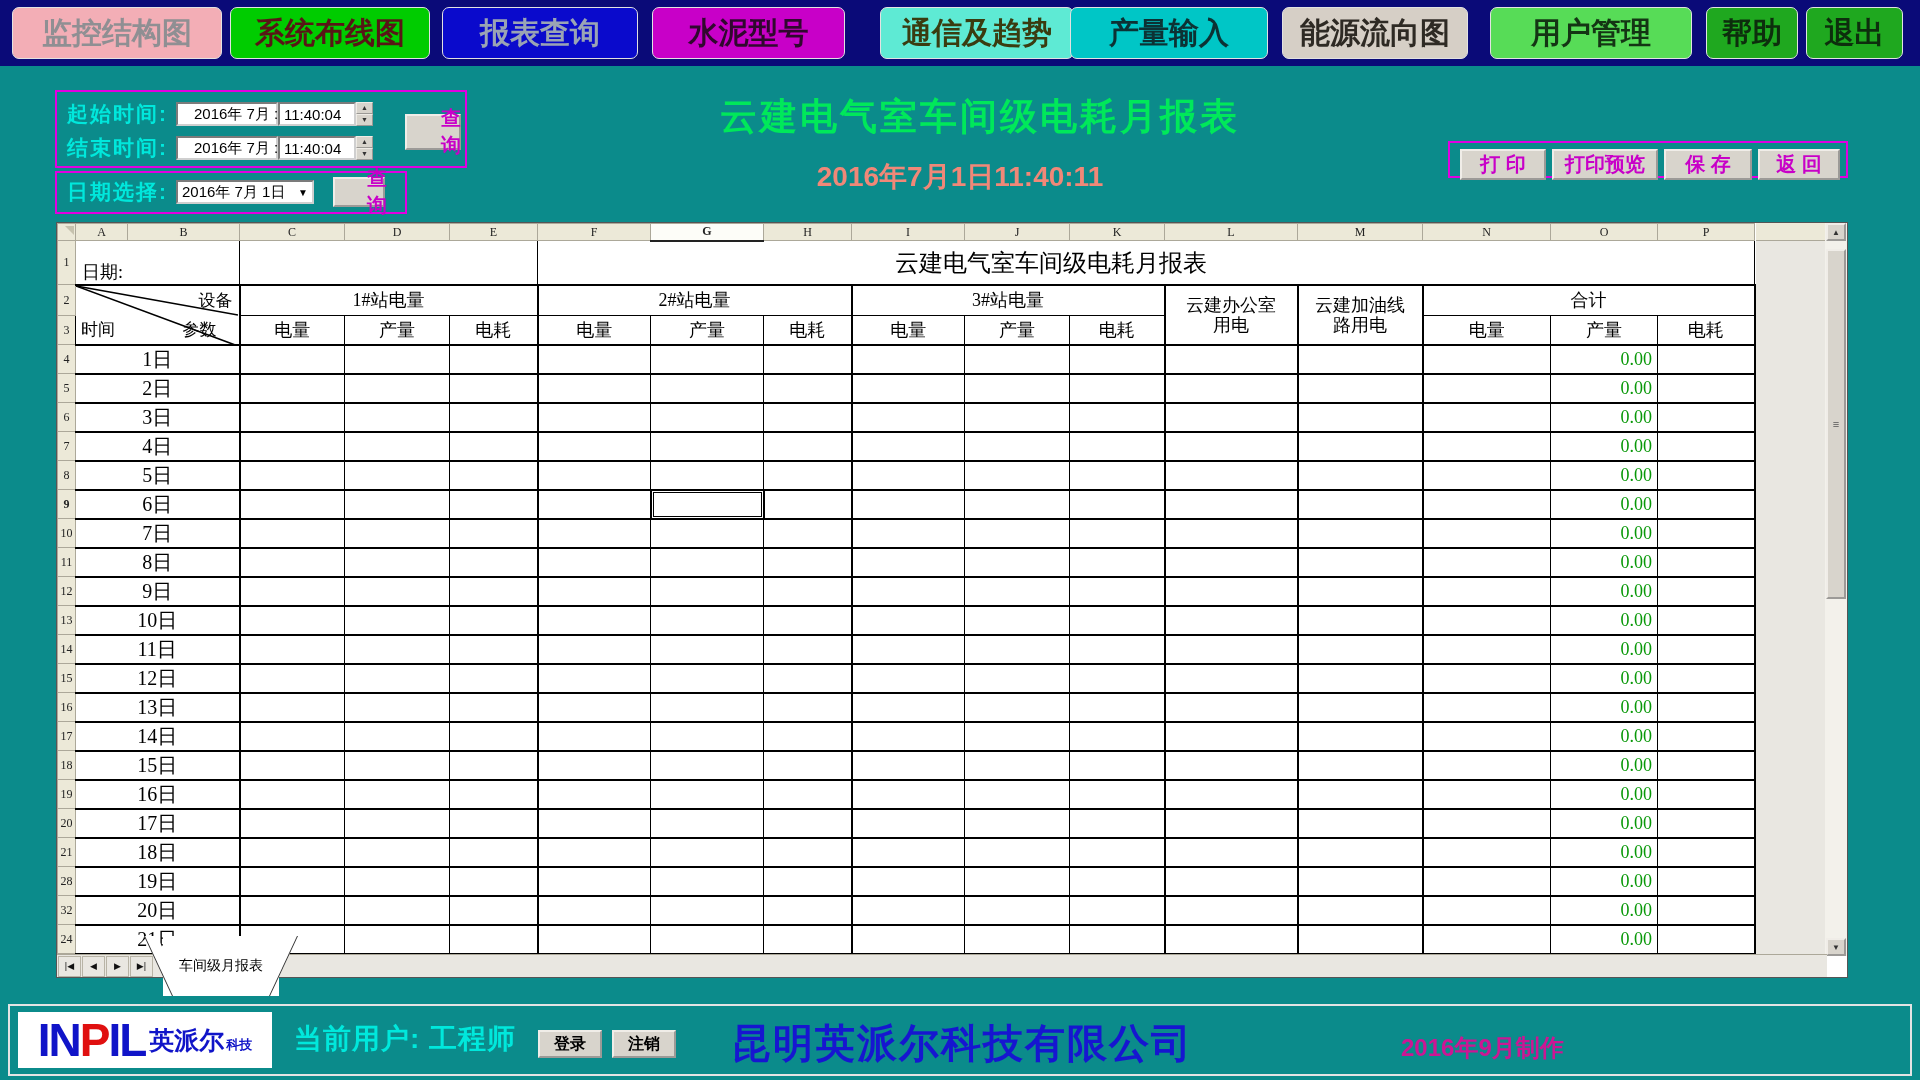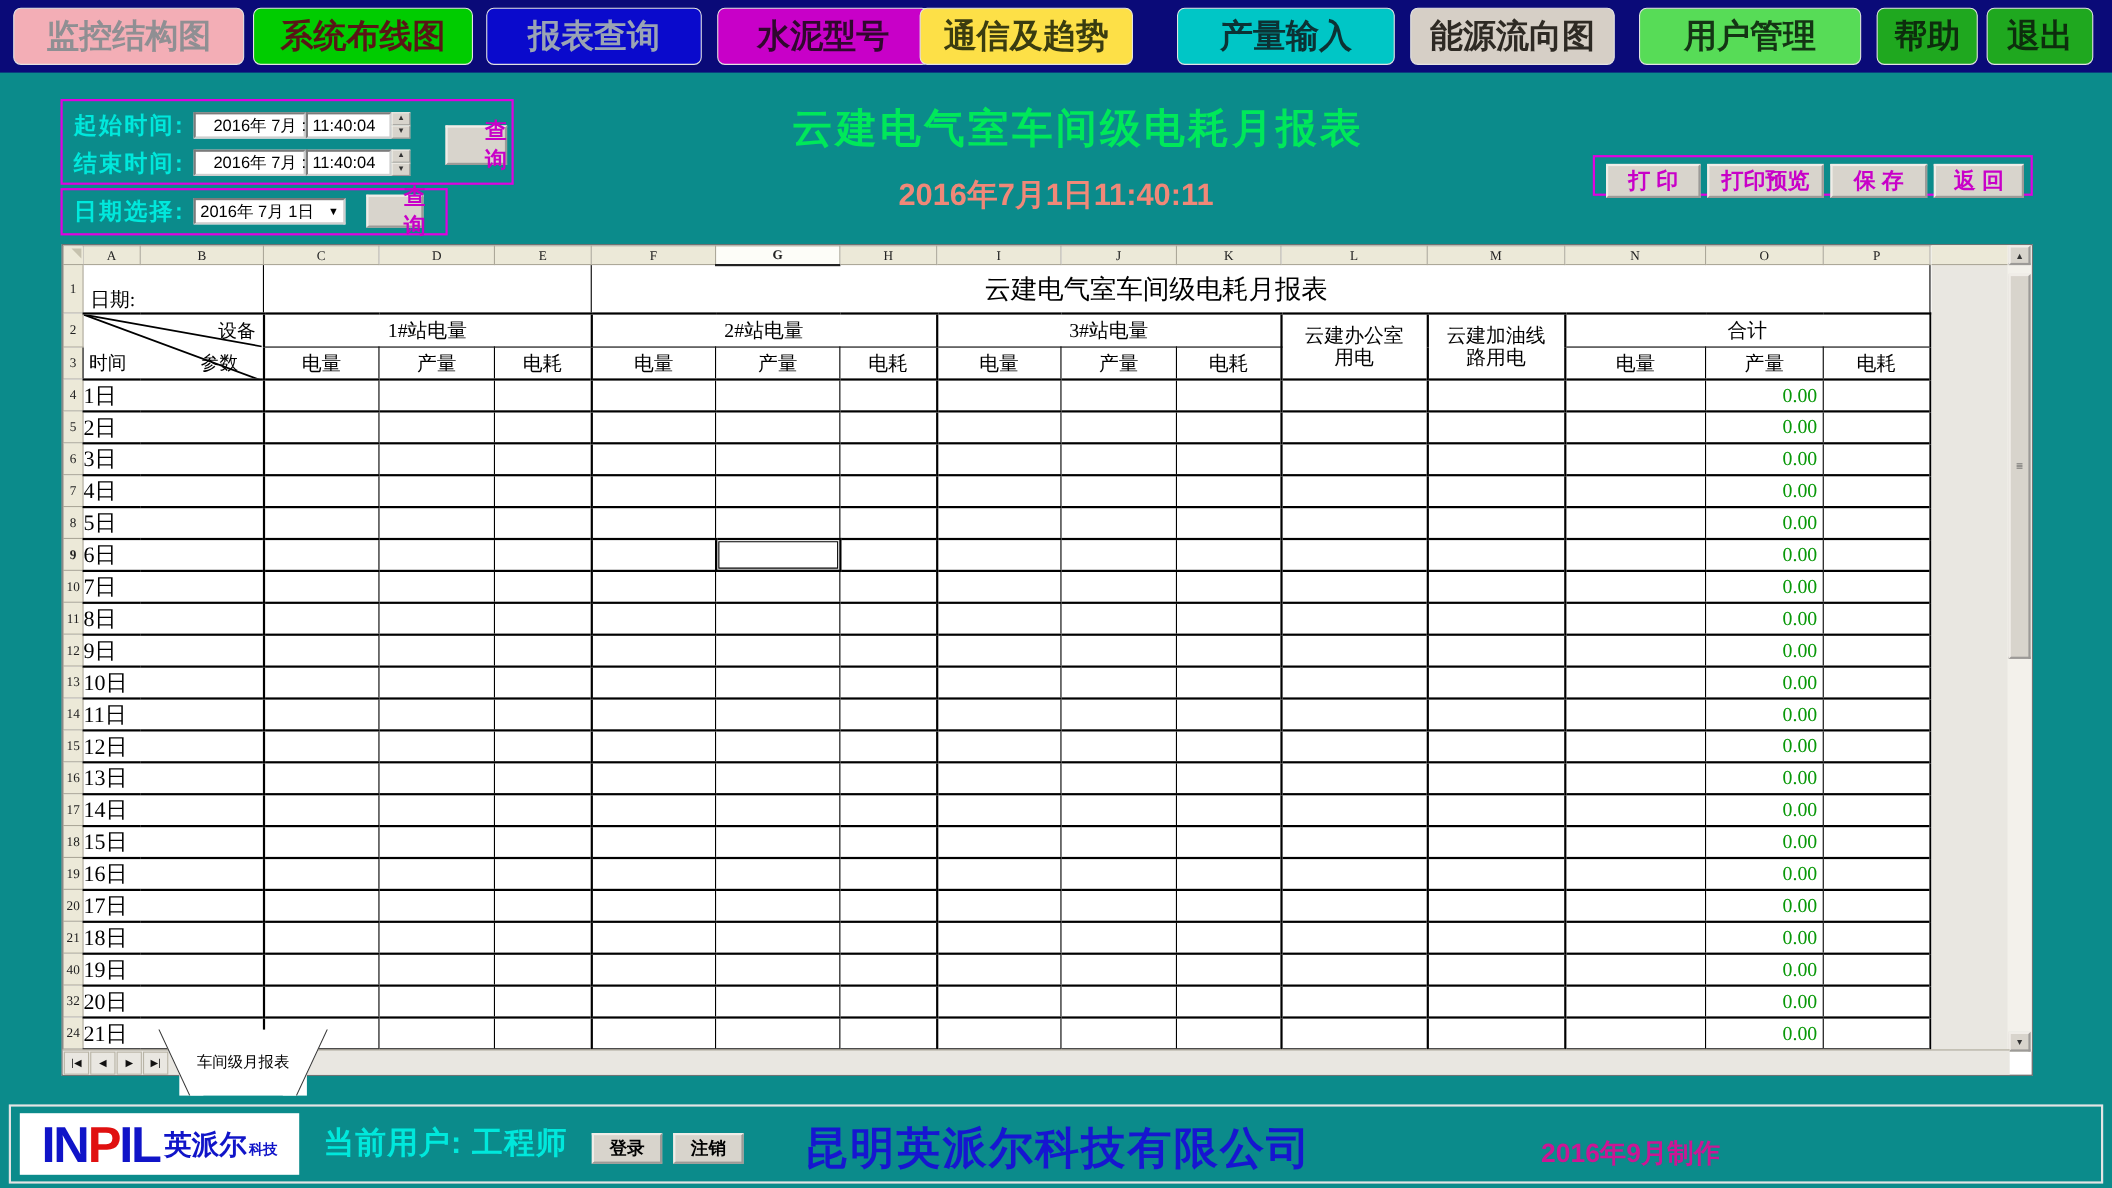--- a/index.html
+++ b/index.html
@@ -8,21 +8,21 @@
 
   
   #topnav{position:absolute;left:0;top:0;width:1920px;height:66px;background:#0a0a78;}
   .nb{position:absolute;top:7px;height:52px;border:1px solid #e2e2e2;border-radius:7px;
       display:flex;align-items:center;justify-content:center;
       font-weight:bold;font-size:30px;cursor:default;box-sizing:border-box;}
   .nb1{left:12px;width:210px;background:#f3aeb6;color:#8f8f93;}
   .nb2{left:230px;width:200px;background:#00cc00;color:#581616;}
   .nb3{left:442px;width:196px;background:#0a0acc;color:#9aa4b4;}
   .nb4{left:652px;width:193px;background:#c800c8;color:#30082e;}
-  .nb5{left:836px;width:194px;background:#fde047;color:#3a3c10;}
+  .nb5{left:880px;width:194px;background:#5eead4;color:#3a3c10;}
   .nb6{left:1070px;width:198px;background:#00c6c6;color:#0c3234;}
   .nb7{left:1282px;width:186px;background:#d6cfc6;color:#2e2a24;}
   .nb8{left:1490px;width:202px;background:#57dc57;color:#143514;}
   .nb9{left:1706px;width:92px;background:#1fa81f;color:#0d2e0d;}
   .nb10{left:1806px;width:97px;background:#1fa81f;color:#0d2e0d;}
 
   
   .qbox{position:absolute;border:2px solid #e000e0;box-sizing:border-box;}
   #qbox1{left:55px;top:90px;width:412px;height:78px;}
   #qbox2{left:55px;top:171px;width:352px;height:43px;}
@@ -74,21 +74,21 @@
   .sheet-title{text-align:center;font-size:24px;padding-right:190px!important;white-space:nowrap;}
   .gh,.sh{border:1px solid #000;text-align:center;font-size:18px;color:#000;}
   .r2 .gh{height:31px;border-top-width:2px;}
   .r3 .sh{height:29px;}
   .wrap{white-space:pre-line;line-height:20px;font-size:18px;}
   .thickL{border-left-width:2px!important;}
   .thickR{border-right-width:2px!important;}
   .diag{border:1px solid #000;border-top-width:2px;position:relative;padding:0;}
   .diag .dl{position:absolute;font-size:17px;color:#000;}
   .datarow td.dc,.datarow td.day{border:1px solid #000;border-top-width:2px;height:26px;}
-  .day{font-size:20px;color:#000;}
+  .day{text-align:center;font-size:20px;color:#000;}
   .val{text-align:right;padding-right:5px!important;font-size:18px;color:#089808;}
   .selcell{border:2px solid #000!important;box-shadow:inset 0 0 0 1px #fff,inset 0 0 0 2px #000;}
 
   #deadzone{position:absolute;left:1699px;top:0;width:71px;height:733px;background:#e9e7e1;}
   #deadzone .dzh{position:absolute;left:0;top:0;width:71px;height:18px;background:#ece9d8;border-bottom:1px solid #aca899;box-sizing:border-box;}
 
   #vscroll{position:absolute;right:0;top:0;width:22px;height:733px;background:#f3f1eb;}
   .varrow{position:absolute;left:1px;width:20px;height:18px;background:#d8d4cc;border:2px outset #f0ede8;
           box-sizing:border-box;font-size:8px;color:#333;display:flex;align-items:center;justify-content:center;}
   #vup{top:0;} #vdown{bottom:0;}
@@ -590,21 +590,21 @@
               <td class="dc thickL"></td>
               <td class="dc"></td>
               <td class="dc"></td>
               <td class="dc thickL"></td>
               <td class="dc thickL"></td>
               <td class="dc thickL"></td>
               <td class="dc val">0.00</td>
               <td class="dc thickR"></td>
             </tr>
             <tr class="datarow">
-              <td class="rh">40</td>
+              <td class="rh">28</td>
               <td class="day" colspan="2">19日</td>
               <td class="dc thickL"></td>
               <td class="dc"></td>
               <td class="dc"></td>
               <td class="dc thickL"></td>
               <td class="dc"></td>
               <td class="dc"></td>
               <td class="dc thickL"></td>
               <td class="dc"></td>
               <td class="dc"></td>

